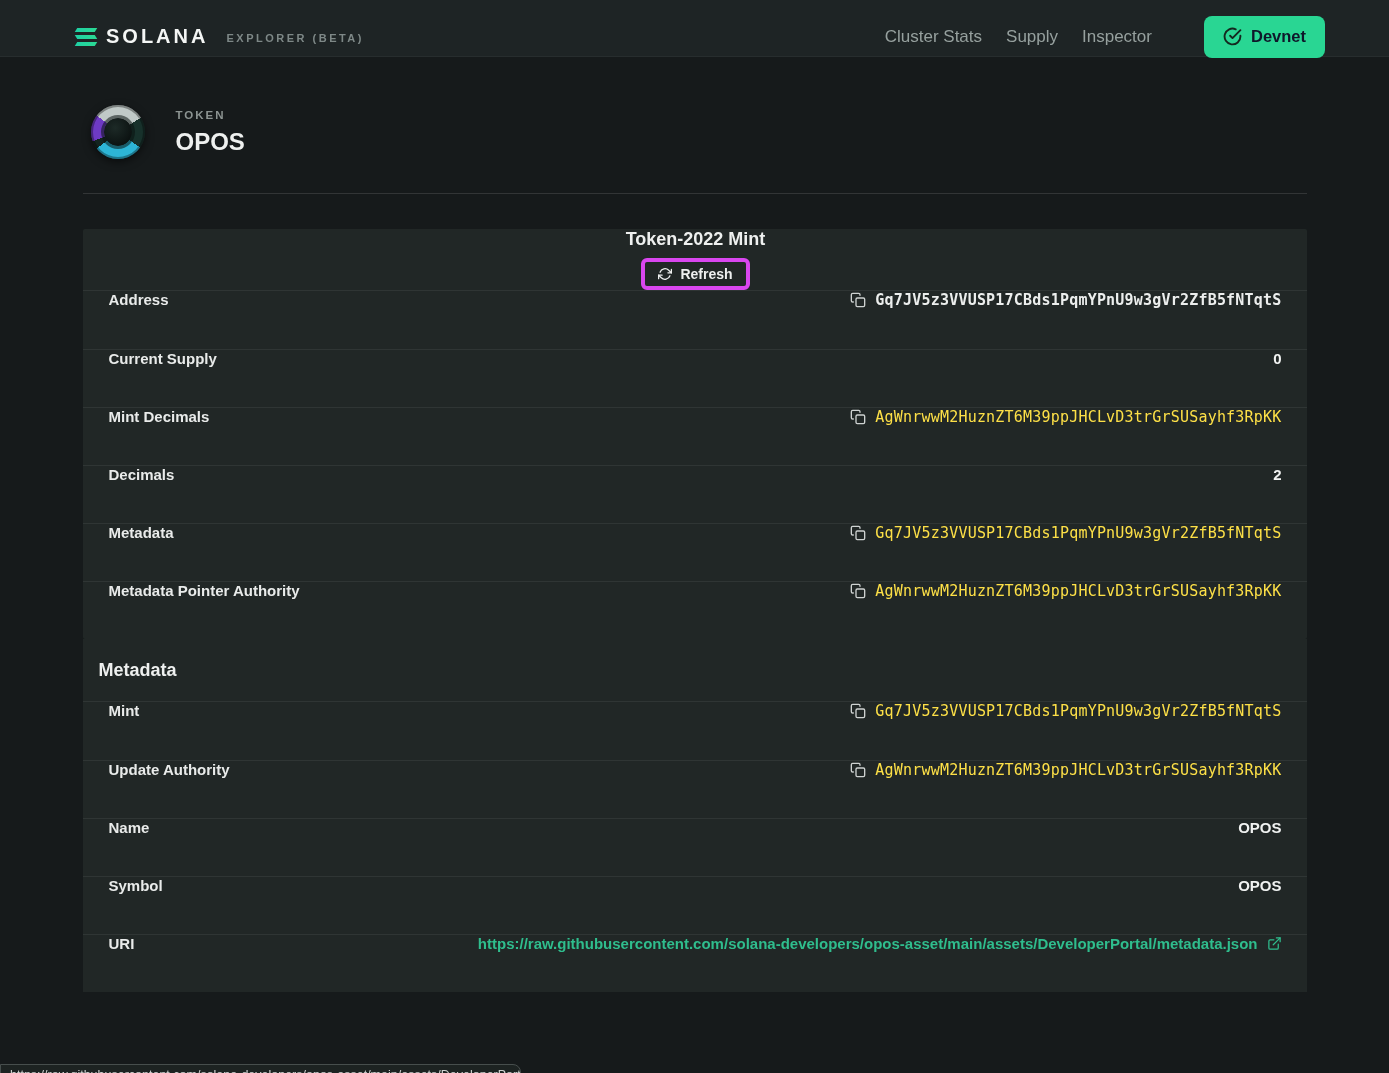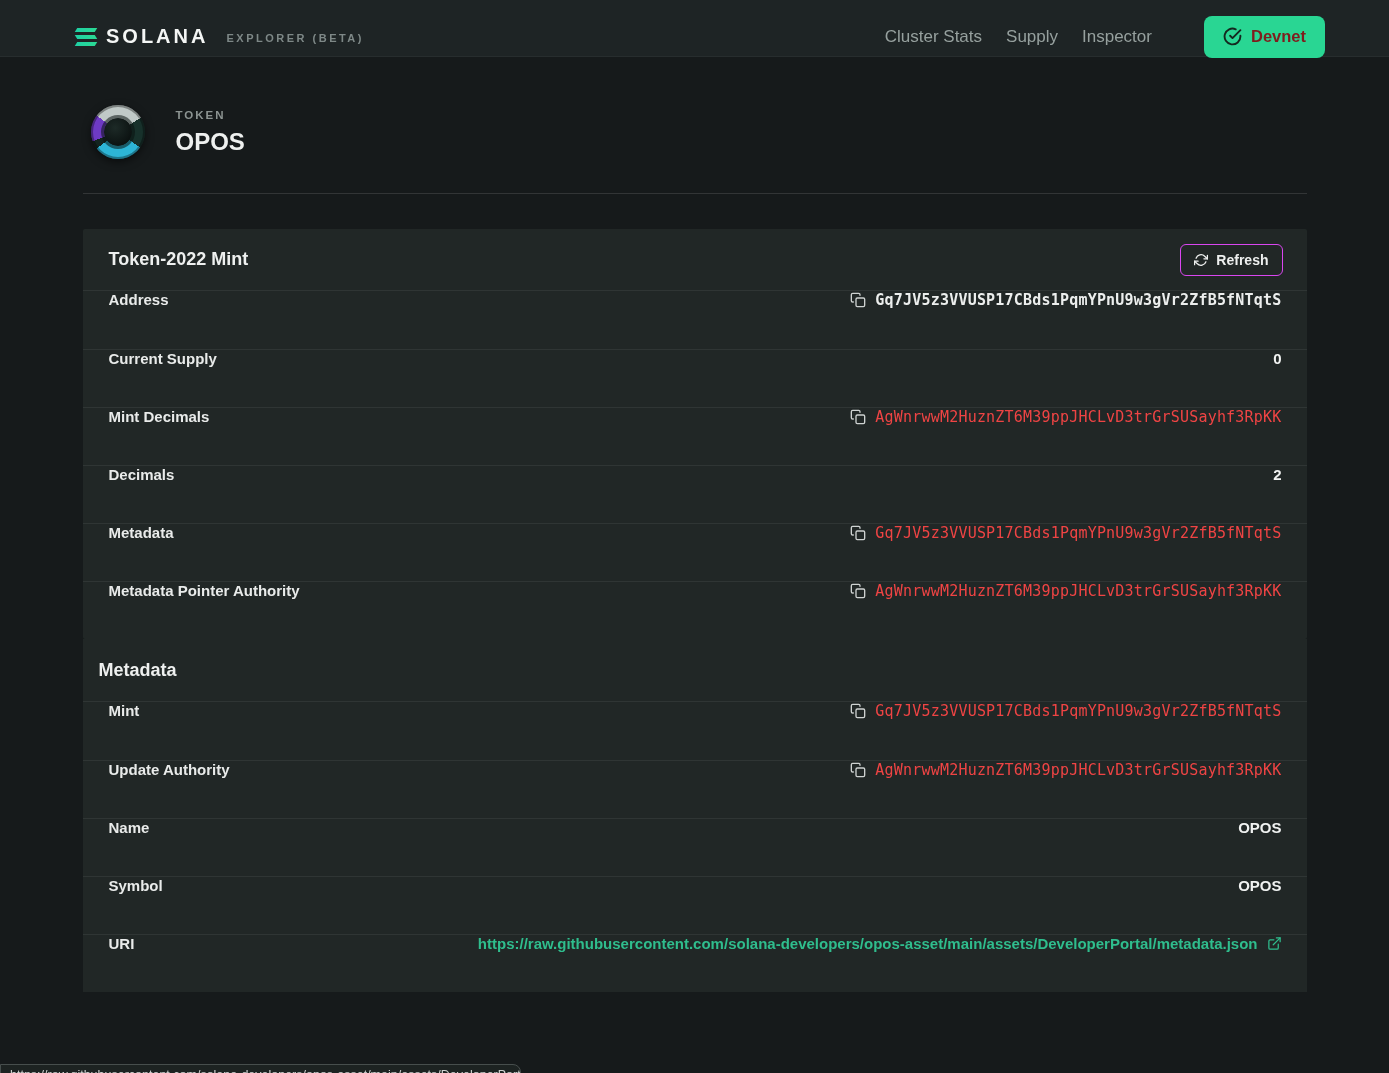--- a/index.html
+++ b/index.html
@@ -31,21 +31,21 @@
   }
   .brand-suffix {
     font-size: 11px; font-weight: 600; letter-spacing: 2.5px; color: #7e8887;
     margin-left: 8px; margin-top: 3px;
   }
   .nav-right { margin-left: auto; display: flex; align-items: center; }
   .nav-links { display: flex; align-items: center; gap: 24px; }
   .nav-link { font-size: 17px; color: #96a09e; cursor: pointer; }
   .cluster-btn {
     margin-left: 52px; height: 42px; padding: 0 19px;
-    background: #29d693; color: #7f1d1d;
+    background: #29d693; color: #0f172a;
     border: none; border-radius: 8px;
     font-size: 16.5px; font-weight: 600;
     font-family: inherit;
     display: flex; align-items: center; gap: 9px; cursor: pointer;
   }
   .cluster-btn svg { display: block; }
 
   
   .container { width: 1224px; margin: 0 auto; }
 
@@ -91,25 +91,26 @@
     border: none; border-top: 1px solid rgba(255,255,255,0.12);
     margin-top: 34px;
   }
 
   
   .card { background: #212726; border-radius: 2px; margin-top: 35px; }
   .card-head {
     display: flex; align-items: center; justify-content: space-between;
     padding: 0 24px 0 26px; height: 62px;
     border-bottom: 1px solid rgba(255,255,255,0.065);
+    flex-direction: column;
   }
   .card-title { font-size: 18px; font-weight: 600; color: #eef0ef; }
   .refresh-btn {
     height: 32px; padding: 0 13px; border-radius: 6px;
-    background: transparent; border: 1px solid #d946ef;
+    background: transparent; border: 4px solid #d946ef;
     color: #eef0ef; font-size: 14px; font-weight: 600; font-family: inherit;
     display: flex; align-items: center; gap: 8px; cursor: pointer;
   }
   .card.metadata-card { margin-top: 0; border-radius: 0; }
   .metadata-head {
     height: 63px; display: flex; align-items: center; padding: 0 16px;
     border-bottom: 1px solid rgba(255,255,255,0.065);
   }
 
   .rows .row {
@@ -123,21 +124,21 @@
     background: none; border: none; padding: 0; cursor: pointer;
     display: flex; align-items: center; color: #ced2d1;
   }
   .val { font-size: 15px; }
   .val.mono-white {
     font-family: "DejaVu Sans Mono", "Liberation Mono", monospace;
     color: #eceeed; font-weight: 700; letter-spacing: 0.2px;
   }
   .val.mono-muted {
     font-family: "DejaVu Sans Mono", "Liberation Mono", monospace;
-    color: #ef4444; letter-spacing: 0.2px;
+    color: #fde047; letter-spacing: 0.2px;
   }
   .val.plain { font-weight: 700; color: #f0f2f1; }
   .val.link { color: #2fbd8d; font-weight: 600; cursor: pointer; }
   .ext-icon { color: #2fbd8d; display: flex; align-items: center; }
 
   
   .link-preview {
     position: absolute; left: 0; bottom: -18px; width: 521px; height: 27px;
     background: #1d2322; border: 1px solid #474e4d; border-radius: 0 8px 0 0;
     font-size: 12.5px; color: #cfd2d1; padding: 3px 8px 0 9px;

